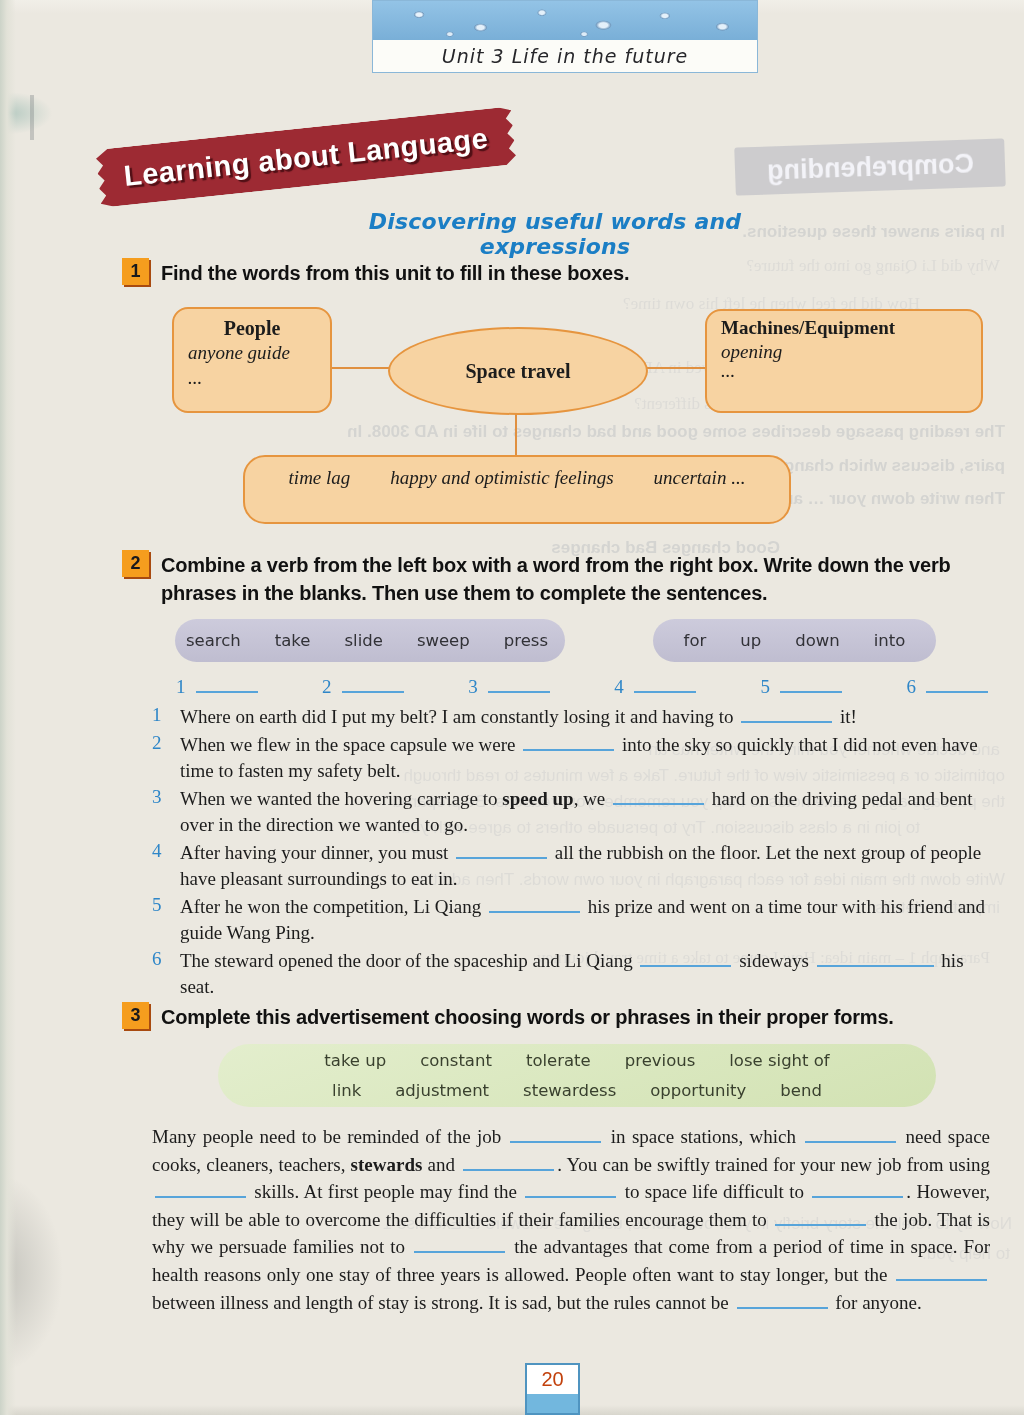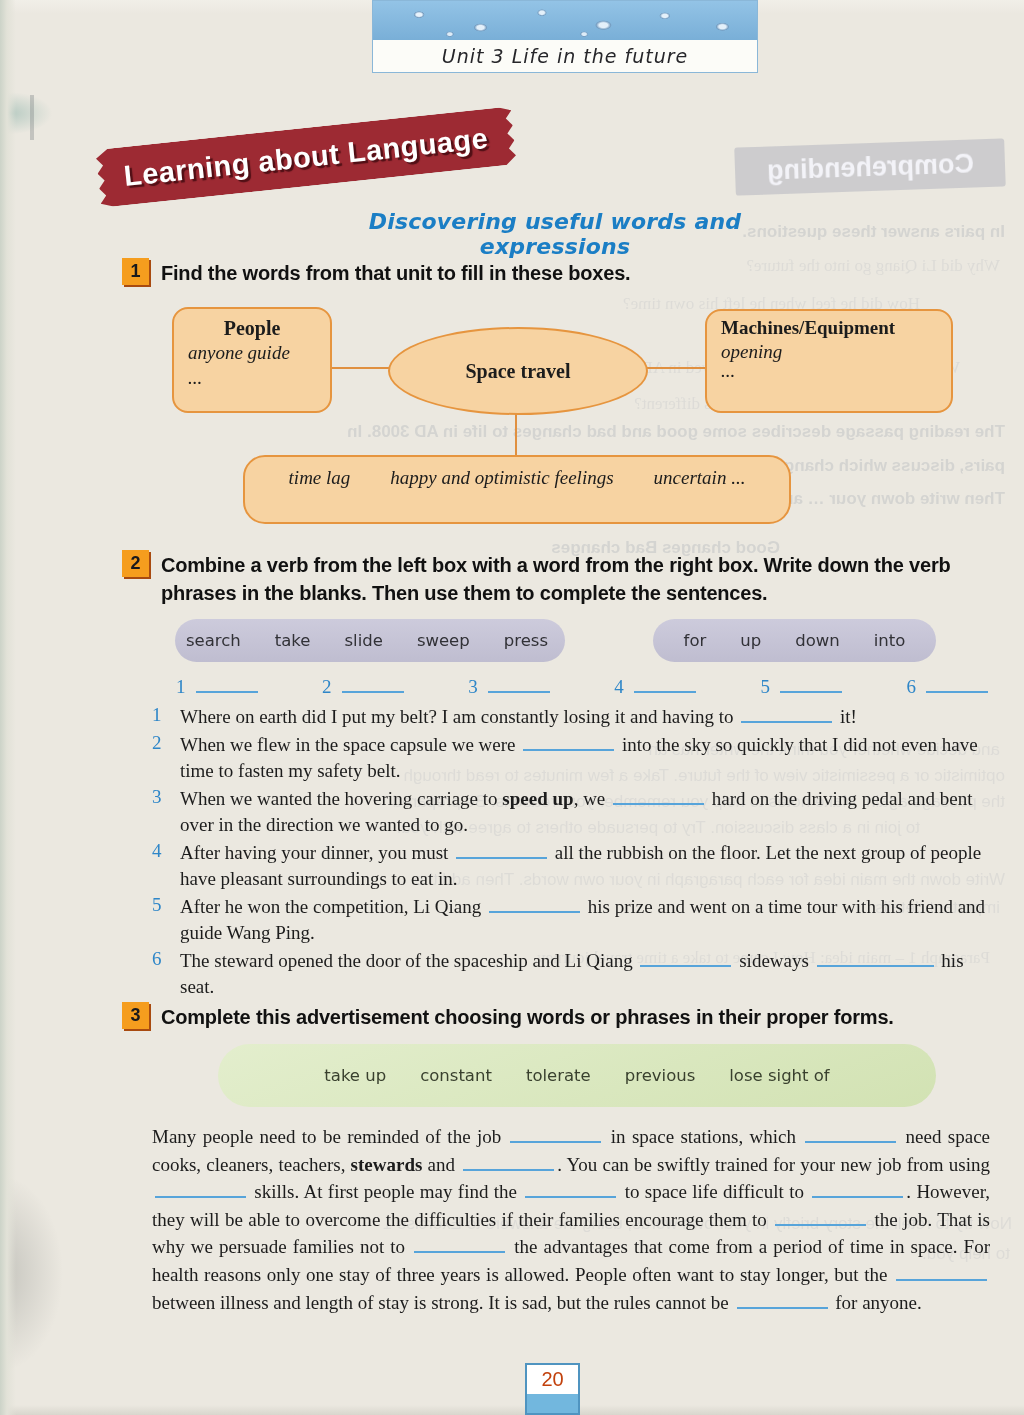--- a/index.html
+++ b/index.html
@@ -124,37 +124,37 @@
       <div class="unit-title">Unit 3 Life in the future</div>
     </div>
 
     <div class="ribbon">
       <span>Learning about Language</span>
     </div>
 
     <div class="subtitle">Discovering useful words and expressions</div>
 
     <div class="badge" style="left:122px;top:258px;">1</div>
-    <div class="exhead" style="left:161px;top:259px;width:650px;">Find the words from that unit to fill in these boxes.</div>
+    <div class="exhead" style="left:161px;top:259px;width:650px;">Find the words from this unit to fill in these boxes.</div>
 
     <div class="connector" style="left:330px;top:367px;width:60px;height:2px;"></div>
     <div class="connector" style="left:644px;top:367px;width:63px;height:2px;"></div>
     <div class="connector" style="left:515px;top:410px;width:2px;height:47px;"></div>
 
     <div class="node roundbox" style="left:172px;top:307px;width:160px;height:106px;">
       <div class="node-title center-t">People</div>
       <div class="node-item">anyone guide</div>
       <div class="node-item">...</div>
     </div>
 
     <div class="node ellipse" style="left:388px;top:327px;width:256px;height:84px;">
       <span class="node-title">Space travel</span>
     </div>
 
-    <div class="node roundbox" style="left:705px;top:309px;width:248px;height:104px;padding-top:6px;">
+    <div class="node roundbox" style="left:705px;top:309px;width:278px;height:104px;padding-top:6px;">
       <div class="node-title" style="font-size:19px;">Machines/Equipment</div>
       <div class="node-item">opening</div>
       <div class="node-item" style="line-height:14px;">...</div>
     </div>
 
     <div class="node roundbox" style="left:243px;top:455px;width:548px;height:69px;border-radius:22px;">
       <div class="center-t">
         <span class="node-item" style="margin:0 18px;">time lag</span>
         <span class="node-item" style="margin:0 18px;">happy and optimistic feelings</span>
         <span class="node-item" style="margin:0 18px;">uncertain ...</span>
@@ -218,20 +218,27 @@
     <div class="exhead" style="left:161px;top:1003px;width:840px;">Complete this advertisement choosing words or phrases in their proper forms.</div>
 
     <div class="pill pill-green" style="left:218px;top:1044px;width:718px;height:63px;">
       <div class="pill-row">
           <span class="pill-word">take up</span>
           <span class="pill-word">constant</span>
           <span class="pill-word">tolerate</span>
           <span class="pill-word">previous</span>
           <span class="pill-word">lose sight of</span>
         </div>
+      <div class="pill-row">
+          <span class="pill-word">link</span>
+          <span class="pill-word">adjustment</span>
+          <span class="pill-word">stewardess</span>
+          <span class="pill-word">opportunity</span>
+          <span class="pill-word">bend</span>
+        </div>
     </div>
 
     <div class="passage">Many people need to be reminded of the job <span class="blank" style="width: 91px;"></span> in space stations, which <span class="blank" style="width: 91px;"></span> need space cooks, cleaners, teachers, <b>stewards</b> and <span class="blank" style="width: 91px;"></span>. You can be swiftly trained for your new job from using <span class="blank" style="width: 91px;"></span> skills.  At first people may find the <span class="blank" style="width: 91px;"></span> to space life difficult to <span class="blank" style="width: 91px;"></span>. However, they will be able to overcome the difficulties if their families encourage them to <span class="blank" style="width: 91px;"></span> the job. That is why we persuade families not to <span class="blank" style="width: 91px;"></span> the advantages that come from a period of time in space. For health reasons only one stay of three years is allowed. People often want to stay longer, but the <span class="blank" style="width: 91px;"></span> between illness and length of stay is strong. It is sad, but the rules cannot be <span class="blank" style="width: 91px;"></span> for anyone.</div>
 
     <div class="pagefoot">
       <div class="num">20</div>
       <div class="bluebar"></div>
     </div>
   </div>
 </div>

